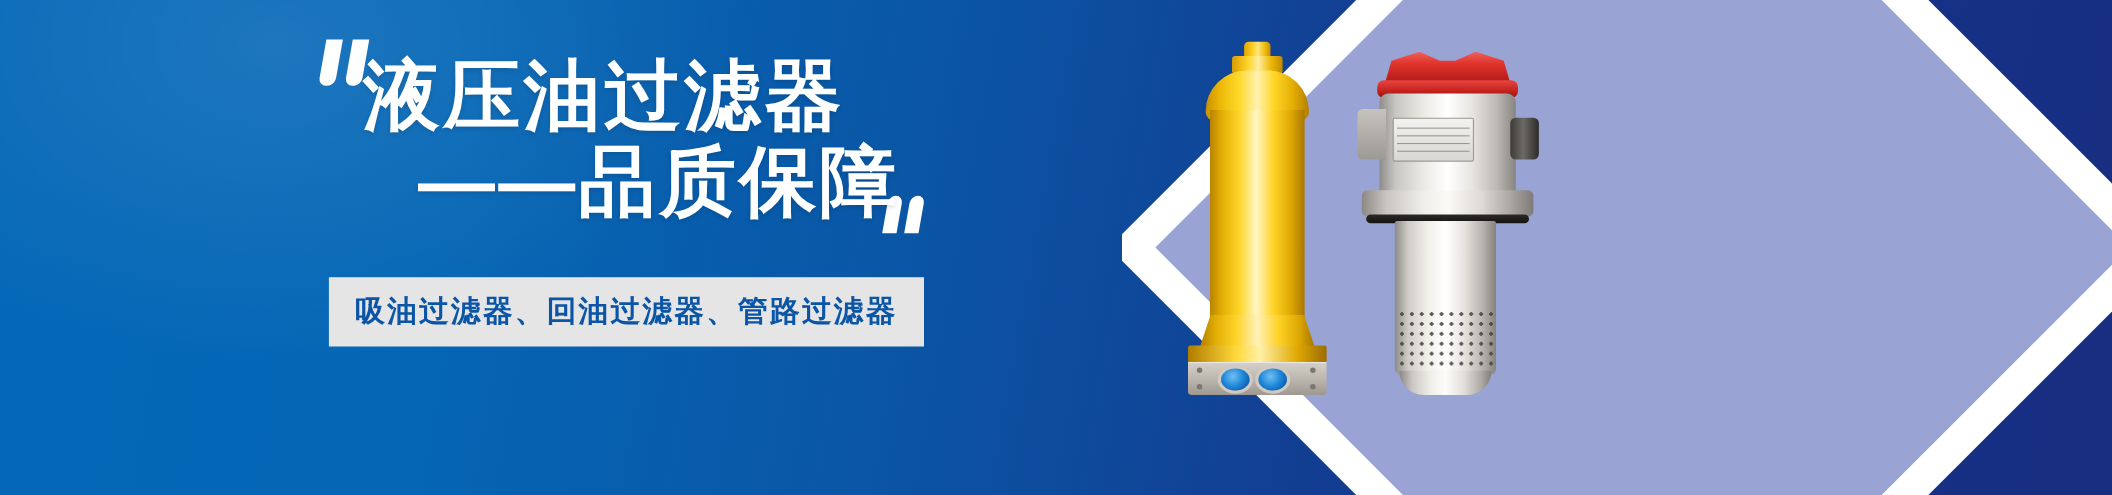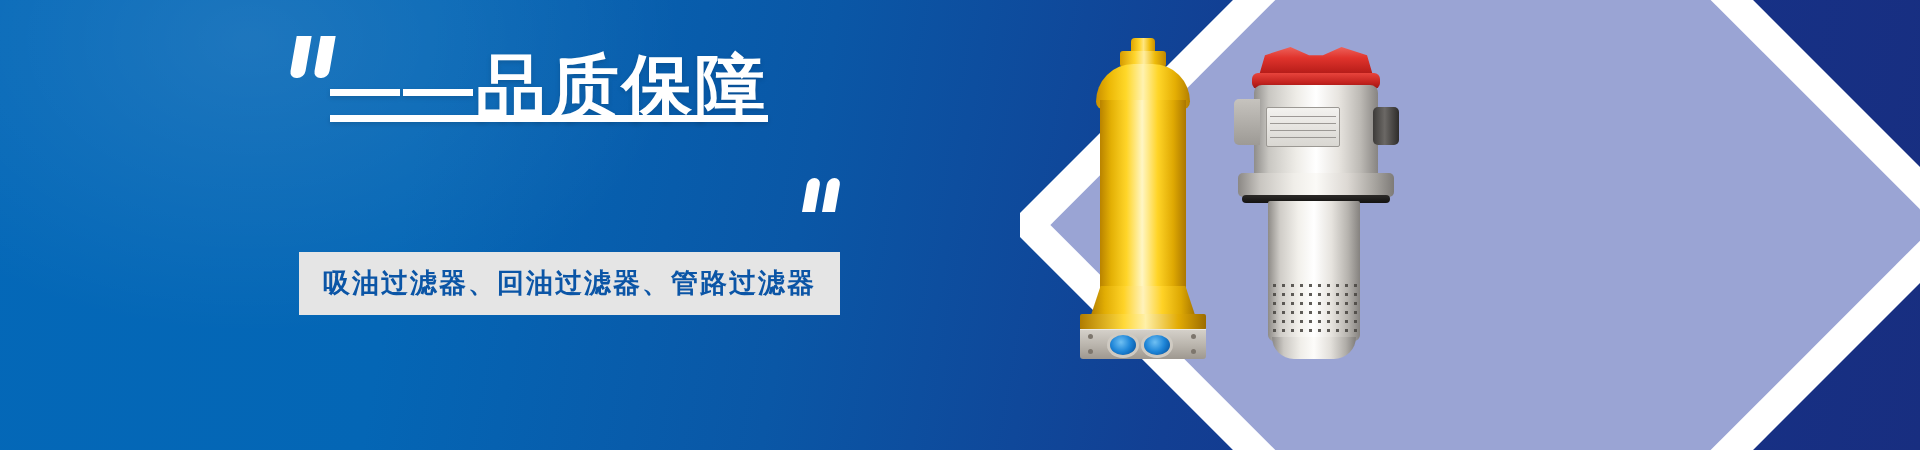--- a/index.html
+++ b/index.html
@@ -36,21 +36,21 @@
     transform:skewX(-10deg);border-radius:0 0 7px 7px;}
   .qmark.open{left:293px;top:36px;}
   .qmark.close{left:805px;top:178px;}
   .qmark.close span{width:13px;height:34px;border-radius:7px 7px 0 0;margin-right:7px;}
   
   .headline{position:absolute;left:330px;top:48px;width:560px;}
   .hl-line{
     color:#ffffff;font-size:70px;font-weight:700;letter-spacing:3px;line-height:1.12;
     white-space:nowrap;text-shadow:0 2px 5px rgba(0,0,0,.14);
   }
-  .hl-line.l2{text-align:left;padding-right:22px;text-decoration:underline;}
+  .hl-line.l2{text-align:center;padding-right:22px;}
   
   .subbar{
     position:absolute;left:299px;top:252px;background:#e5e5e5;
     padding:13px 24px 14px 24px;
   }
   .subbar-text{
     color:#0b55a6;font-size:27px;font-weight:700;letter-spacing:2px;white-space:nowrap;
   }
   
   .product{position:absolute;}
@@ -164,20 +164,21 @@
   </div>
 
   <div class="qmark open">
     <span></span><span></span>
   </div>
   <div class="qmark close">
     <span></span><span></span>
   </div>
 
   <div class="headline">
+    <div class="hl-line l1">液压油过滤器</div>
     <div class="hl-line l2">——品质保障</div>
   </div>
 
   <div class="subbar">
     <div class="subbar-text">吸油过滤器、回油过滤器、管路过滤器</div>
   </div>
 
   <div class="product" id="prod-yellow">
     <div class="y-cap"></div>
     <div class="y-neck"></div>

